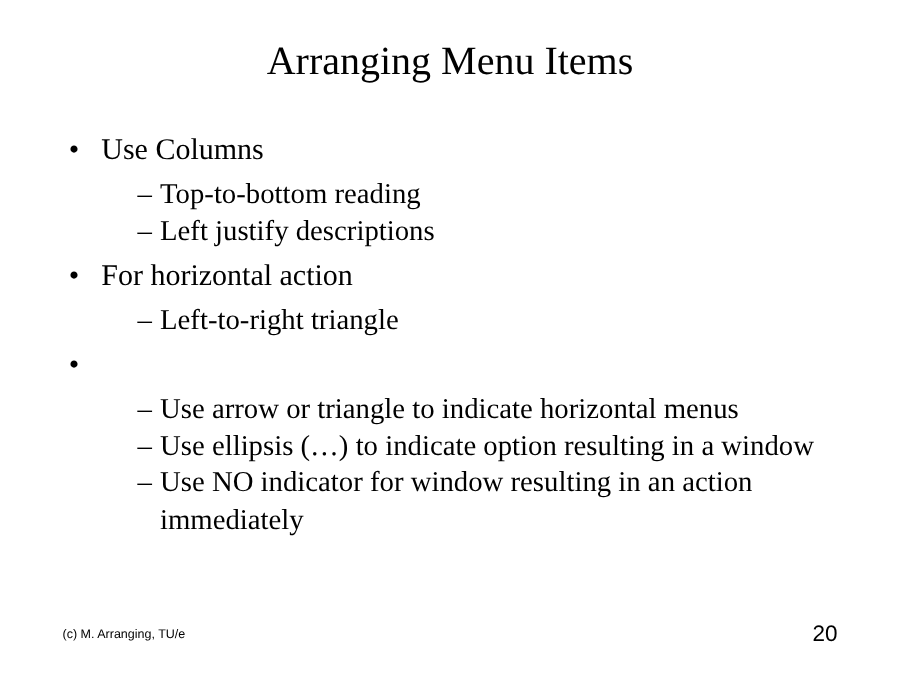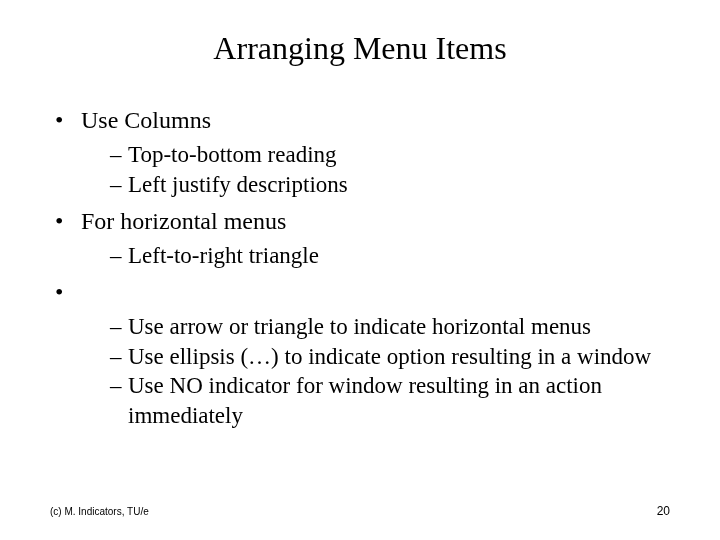--- a/index.html
+++ b/index.html
@@ -63,48 +63,48 @@
       right: 50px;
       display: flex;
       justify-content: space-between;
       align-items: center;
     }
     .footer-left {
       font-size: 10px;
       font-family: Arial, sans-serif;
     }
     .footer-right {
-      font-size: 12px;
+      font-size: 18px;
       font-family: Arial, sans-serif;
     }
   </style>
 </head>
 <body>
 
 <h1>Arranging Menu Items</h1>
 
 <ul class="level1">
   <li>
     <span>Use Columns</span>
     <ul class="level2">
       <li><span>Top-to-bottom reading</span></li>
       <li><span>Left justify descriptions</span></li>
     </ul>
   </li>
   <li>
-    <span>For horizontal menus</span>
+    <span>For horizontal action</span>
     <ul class="level2">
       <li><span>Left-to-right triangle</span></li>
     </ul>
   </li>
   <li>
     <ul class="level2">
       <li><span>Use arrow or triangle to indicate horizontal menus</span></li>
       <li><span>Use ellipsis (…) to indicate option resulting in a window</span></li>
       <li><span>Use NO indicator for window resulting in an action immediately</span></li>
     </ul>
   </li>
 </ul>
 
 <div class="footer">
-  <span class="footer-left">(c) M. Indicators, TU/e</span>
+  <span class="footer-left">(c) M. Arranging, TU/e</span>
   <span class="footer-right">20</span>
 </div>
 
 </body></html>

